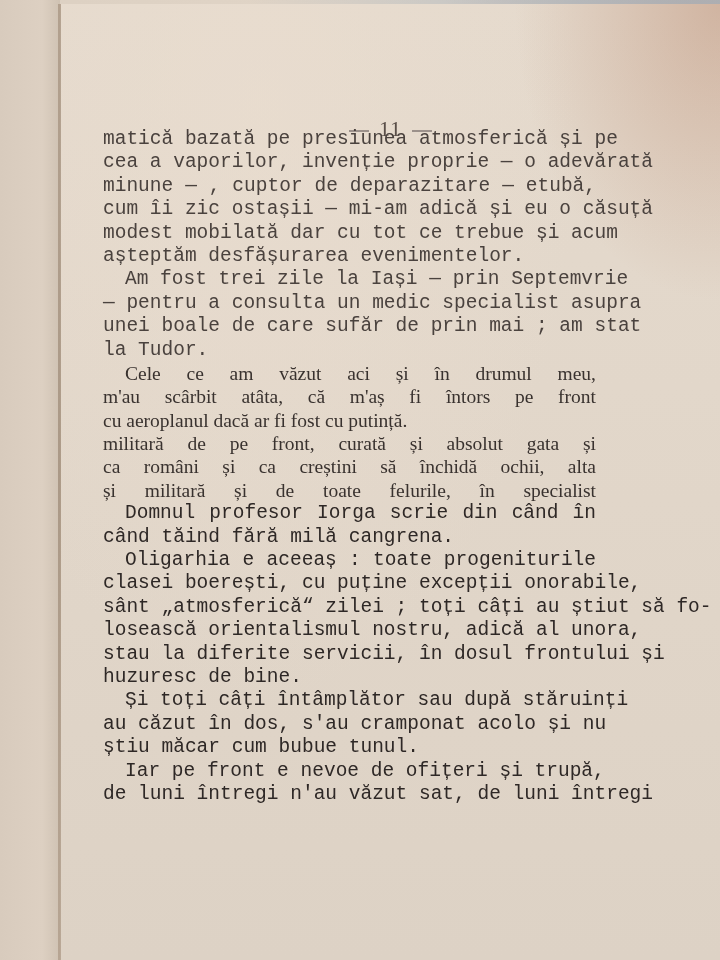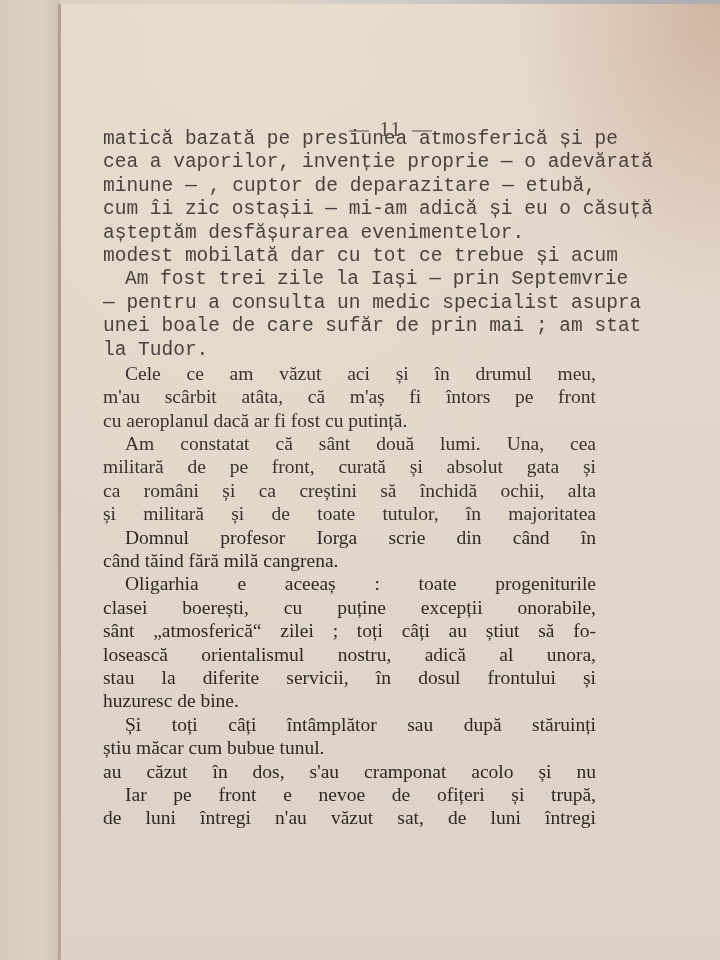--- a/index.html
+++ b/index.html
@@ -101,60 +101,60 @@
   .line.indent {
     padding-left: 22px;
   }
   .blur-top {
     color: #4a423e;
     filter: blur(0.5px);
     font-family: Liberation Mono, monospace;
   }
   .sharp {
     color: #2e2826;
+    font-family: Liberation Mono, monospace;
   }
 </style>
 </head>
 <body>
 
 <div class="scan"></div>
 <div class="left-strip"></div>
 <div class="spine-line"></div>
 <div class="top-edge"></div>
 
 <div class="page">
   <div class="page-number">
     <span class="dash"></span><span>11</span><span class="dash"></span>
   </div>
 
   <div class="text-block" id="text-block">
     <span class="line blur-top">matică bazată pe presiunea atmosferică și pe</span>
     <span class="line blur-top">cea a vaporilor, invenție proprie — o adevărată</span>
     <span class="line blur-top">minune — , cuptor de deparazitare — etubă,</span>
     <span class="line blur-top">cum îi zic ostașii — mi-am adică și eu o căsuță</span>
+    <span class="line blur-top">modest mobilată dar cu tot ce trebue și acum</span>
     <span class="line blur-top last">așteptăm desfășurarea evenimentelor.</span>
-    <span class="line blur-top">modest mobilată dar cu tot ce trebue și acum</span>
     <span class="line blur-top indent">Am fost trei zile la Iași — prin Septemvrie</span>
     <span class="line blur-top">— pentru a consulta un medic specialist asupra</span>
     <span class="line blur-top">unei boale de care sufăr de prin mai ; am stat</span>
     <span class="line blur-top last">la Tudor.</span>
     <span class="line indent">Cele ce am văzut aci și în drumul meu,</span>
     <span class="line">m'au scârbit atâta, că m'aș fi întors pe front</span>
     <span class="line last">cu aeroplanul dacă ar fi fost cu putință.</span>
-    <span class="line indent">Am constatat că sânt două lumi. Una, cea</span>
     <span class="line">militară de pe front, curată și absolut gata și</span>
     <span class="line">ca români și ca creștini să închidă ochii, alta</span>
-    <span class="line">și militară și de toate tutulor, în majoritatea</span>
+    <span class="line">și militară și de toate felurile, în specialist</span>
     <span class="line sharp indent">Domnul profesor Iorga scrie din când în</span>
     <span class="line sharp last">când tăind fără milă cangrena.</span>
     <span class="line sharp indent">Oligarhia e aceeaș : toate progeniturile</span>
     <span class="line sharp">clasei boerești, cu puține excepții onorabile,</span>
     <span class="line sharp">sânt „atmosferică“ zilei ; toți câți au știut să fo-</span>
     <span class="line sharp">losească orientalismul nostru, adică al unora,</span>
     <span class="line sharp">stau la diferite servicii, în dosul frontului și</span>
     <span class="line sharp last">huzuresc de bine.</span>
     <span class="line sharp indent">Și toți câți întâmplător sau după stăruinți</span>
+    <span class="line sharp">au căzut în dos, s'au cramponat acolo și nu</span>
     <span class="line sharp last">știu măcar cum bubue tunul.</span>
-    <span class="line sharp">au căzut în dos, s'au cramponat acolo și nu</span>
     <span class="line sharp indent">Iar pe front e nevoe de ofițeri și trupă,</span>
     <span class="line sharp">de luni întregi n'au văzut sat, de luni întregi</span>
   </div>
 </div>
 
 </body></html>

